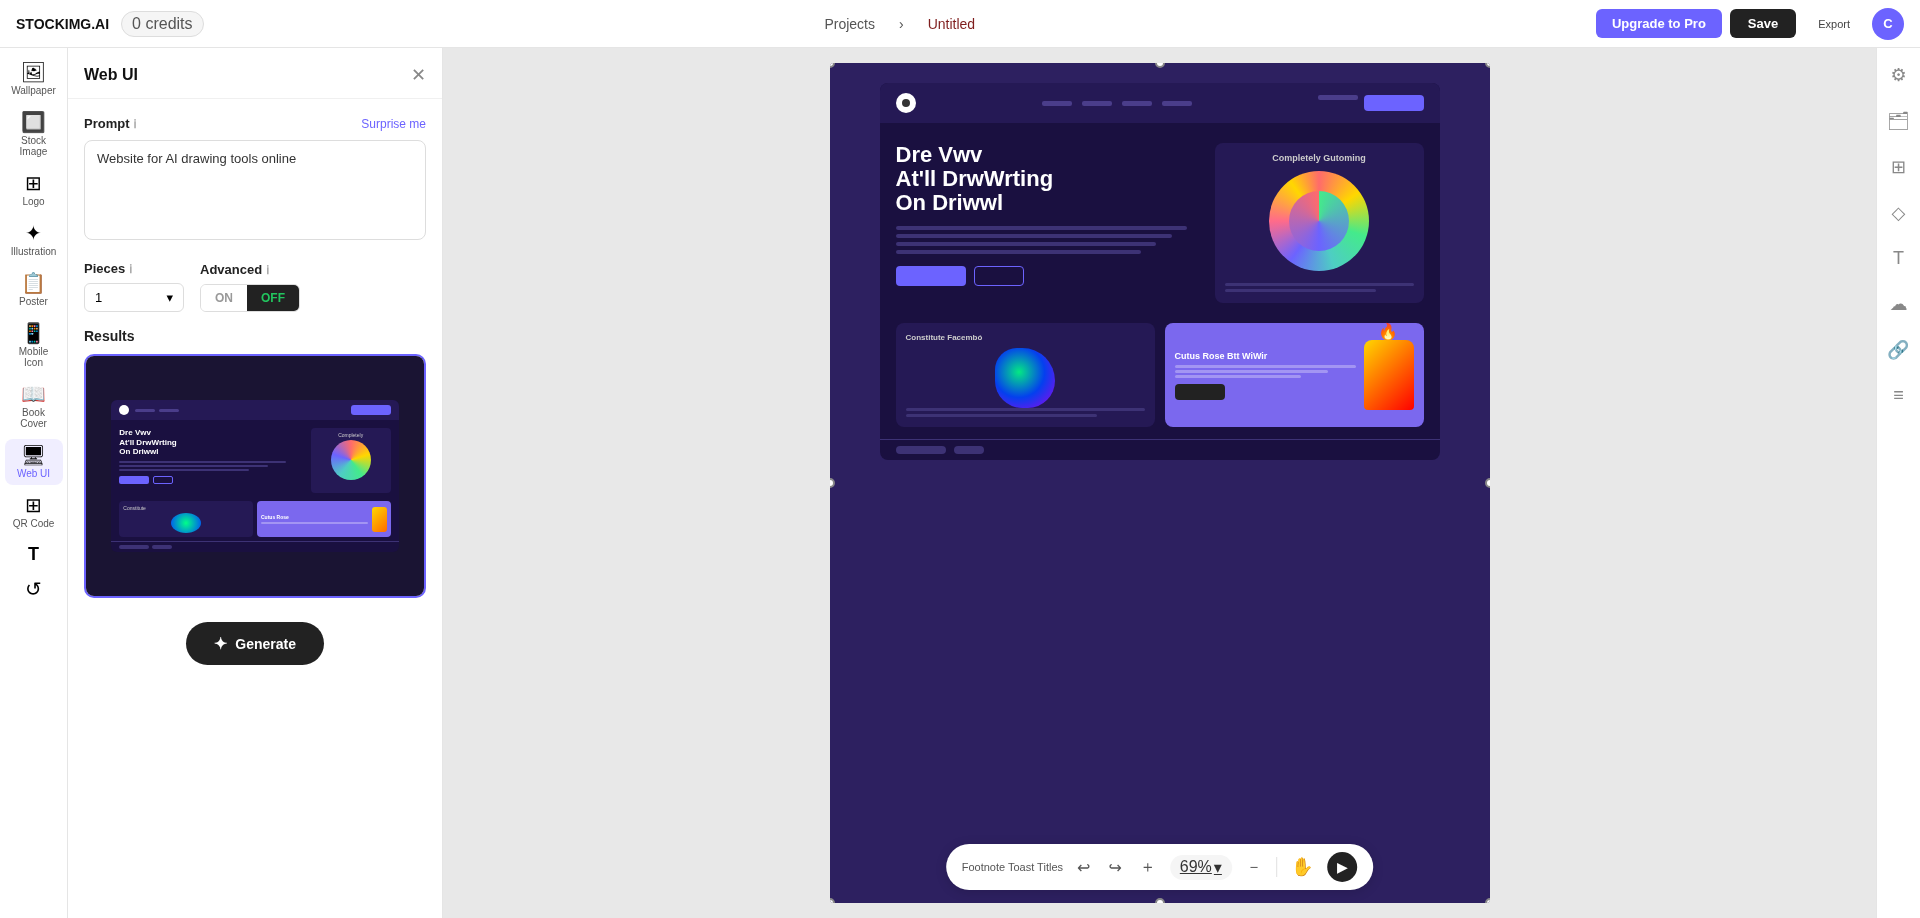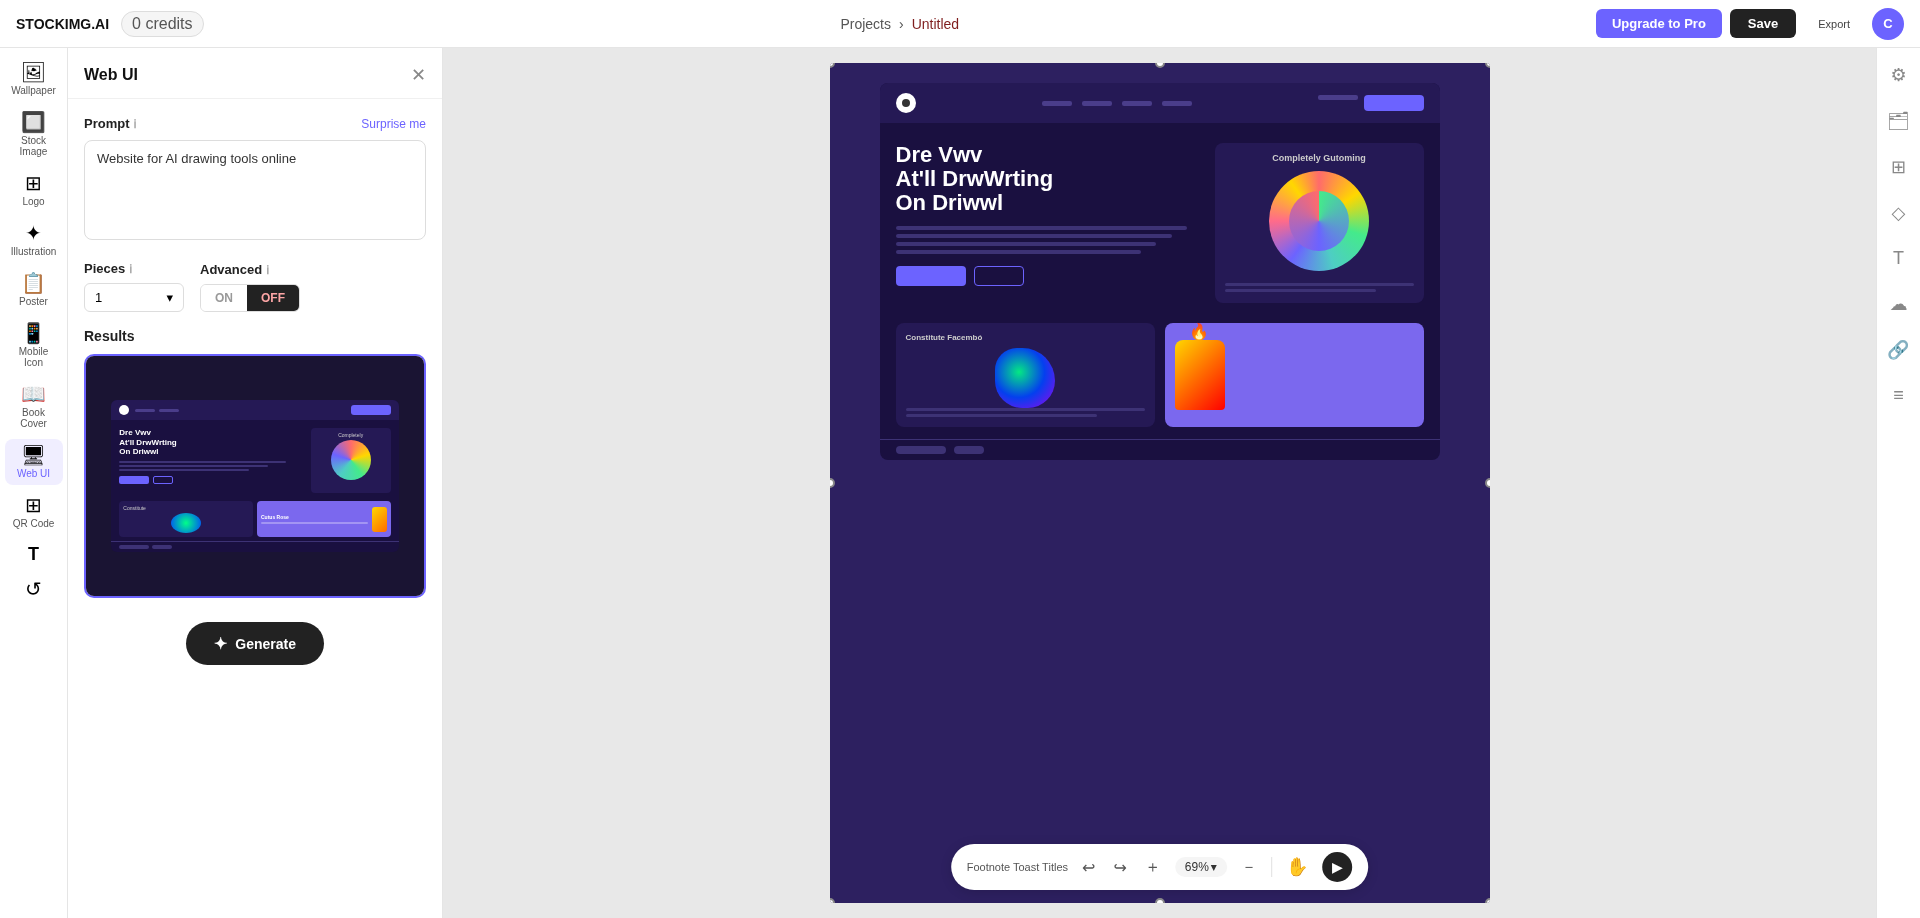--- a/index.html
+++ b/index.html
@@ -10,21 +10,21 @@
       display: flex; align-items: center; justify-content: space-between;
       background: #fff; height: 48px; padding: 0 16px;
       border-bottom: 1px solid #e5e5e5; z-index: 100; flex-shrink: 0;
     }
     .topbar-left { display: flex; align-items: center; gap: 12px; }
     .logo { font-weight: 700; font-size: 14px; color: #111; }
     .credits-badge {
       background: #f5f5f5; border: 1px solid #ddd; border-radius: 20px;
       padding: 3px 10px; font-size: 16px; color: #555; cursor: pointer;
     }
-    .topbar-center { display: flex; align-items: flex-end; gap: 8px; font-size: 14px; color: #555; }
+    .topbar-center { display: flex; align-items: flex-end; gap: 24px; font-size: 14px; color: #555; }
     .topbar-center .current { color: #7f1d1d; }
     .topbar-right { display: flex; align-items: center; gap: 8px; }
     .btn-upgrade {
       background: #6c63ff; color: #fff; border: none; border-radius: 6px;
       padding: 7px 16px; font-size: 13px; font-weight: 600; cursor: pointer;
     }
     .btn-save {
       background: #222; color: #fff; border: none; border-radius: 6px;
       padding: 7px 18px; font-size: 13px; font-weight: 600; cursor: pointer;
     }
@@ -89,21 +89,21 @@
       font-size: 13px; background: #fff; cursor: pointer; display: flex;
       align-items: center; gap: 6px; width: 100px;
     }
     .toggle-group {
       display: flex; border: 1px solid #ddd; border-radius: 6px; overflow: hidden;
     }
     .toggle-btn {
       padding: 6px 14px; font-size: 12px; font-weight: 600; cursor: pointer; border: none;
     }
     .toggle-on { background: #fff; color: #999; }
-    .toggle-off { background: #222; color: #fca5a5; }
+    .toggle-off { background: #222; color: #22c55e; }
 
     .results-title { font-size: 14px; font-weight: 600; color: #222; margin-bottom: 10px; }
     .result-thumb {
       width: 100%; border-radius: 10px; overflow: hidden; cursor: pointer;
       border: 2px solid #6c63ff;
     }
     .result-thumb-inner {
       background: #1a1433;
       height: 240px;
       display: flex; align-items: center; justify-content: center;
@@ -222,21 +222,21 @@
     .bottom-toolbar {
       position: absolute; bottom: 28px; left: 50%; transform: translateX(-50%);
       background: #fff; border-radius: 50px; padding: 8px 16px;
       display: flex; align-items: center; gap: 10px;
       box-shadow: 0 2px 12px rgba(0,0,0,0.15);
     }
     .bottom-label { font-size: 11px; color: #555; white-space: nowrap; }
     .bottom-btn { background: none; border: none; cursor: pointer; font-size: 16px; color: #555; padding: 2px 4px; }
     .zoom-display {
       background: #f5f5f5; border-radius: 20px; padding: 3px 10px;
-      font-size: 12px; color: #333; cursor: pointer; display: flex; align-items: center; gap: 2px;
+      font-size: 16px; color: #333; cursor: pointer; display: flex; align-items: center; gap: 2px; text-decoration: underline;
     }
     .bottom-divider { width: 1px; height: 20px; background: #e0e0e0; }
     .tool-btn { background: none; border: none; cursor: pointer; font-size: 18px; padding: 2px 4px; }
     .tool-btn-active { background: #222; border-radius: 50%; width: 30px; height: 30px; display: flex; align-items: center; justify-content: center; font-size: 14px; color: #fff; cursor: pointer; }
 
     
     .right-sidebar {
       width: 44px; background: #fff; border-left: 1px solid #e5e5e5;
       display: flex; flex-direction: column; align-items: center;
       padding: 12px 0; gap: 16px; flex-shrink: 0;
@@ -478,20 +478,29 @@
         <div class="web-section2">
           <div class="web-section2-card">
             <div class="web-section2-title">Constitute Facembó</div>
             <div class="web-animal"></div>
             <div class="web-section2-lines">
               <div class="web-section2-line"></div>
               <div class="web-section2-line" style="width:80%;"></div>
             </div>
           </div>
           <div class="web-section3-purple">
+            <div class="web-section3-text">
+              <div class="web-section3-title">Cutus Rose Btt WiWir</div>
+              <div class="web-section3-lines">
+                <div class="web-section3-line"></div>
+                <div class="web-section3-line" style="width:85%;"></div>
+                <div class="web-section3-line" style="width:70%;"></div>
+              </div>
+              <div class="web-section3-btn"></div>
+            </div>
             <div class="web-lighter"></div>
           </div>
         </div>
 
         <div class="web-bottom-bar">
           <div class="web-bottom-pill"></div>
           <div class="web-bottom-pill2"></div>
         </div>
       </div>
     </div>

